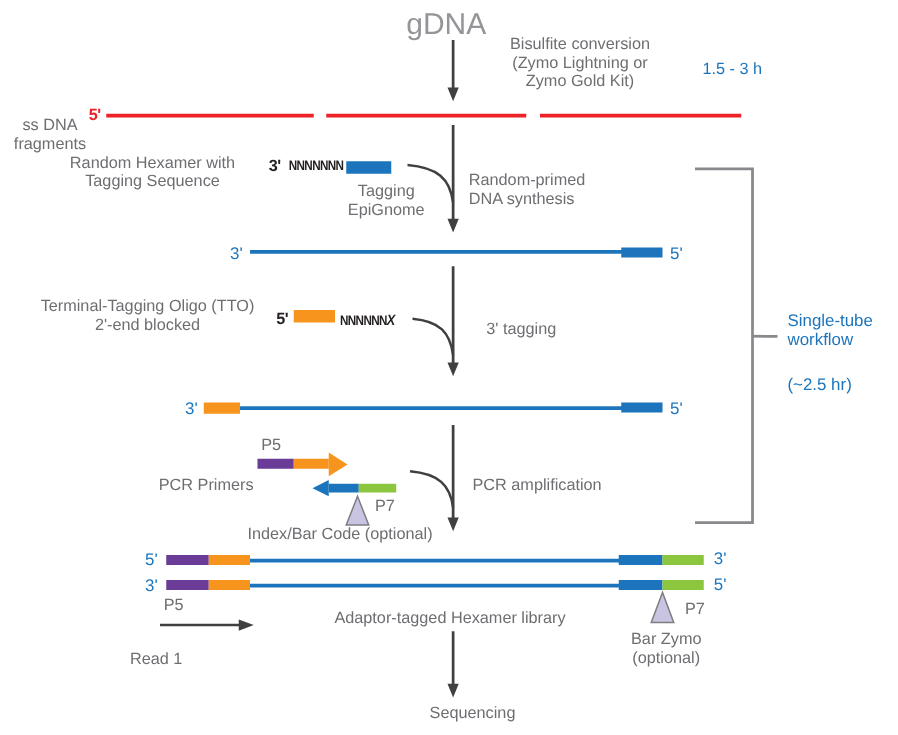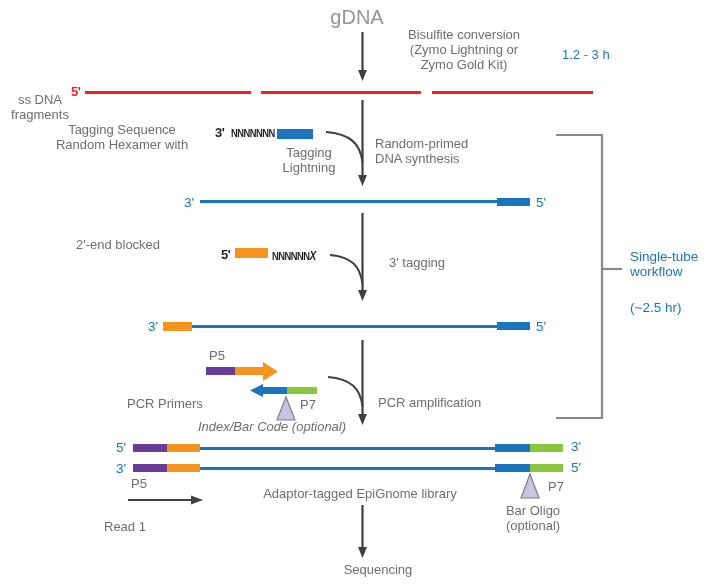--- a/index.html
+++ b/index.html
@@ -6,21 +6,21 @@
   .canvas{
     position:relative;width:718px;height:588px;background:#ffffff;overflow:hidden;
     font-family:"Liberation Sans","DejaVu Sans",sans-serif;
   }
   .abs{position:absolute;}
   svg.overlay{position:absolute;left:0;top:0;width:718px;height:588px;}
   .lbl{font-size:13px;line-height:15px;color:#6D6E71;white-space:nowrap;}
   .lbl-c{text-align:center;transform:translateX(-50%);}
   .blue{color:#1C75BC;}
   .red{color:#EC2227;}
-  .gdna{font-size:20px;color:#939598;transform:translateX(-50%);}
+  .gdna{font-size:24px;color:#939598;transform:translateX(-50%);}
   .prime{font-size:13px;font-weight:bold;color:#231F20;letter-spacing:-0.5px;white-space:nowrap;}
   .ptag{font-size:13.5px;color:#1C75BC;white-space:nowrap;}
   .nn{font-size:11px;font-weight:bold;color:#231F20;letter-spacing:-0.6px;transform:scaleX(0.85);transform-origin:left center;white-space:nowrap;}
   .nn i{font-style:italic;font-size:12px;}
   .bar{position:absolute;}
   .bar.blue-b{background:#1C75BC;}
   .bar.orange-b{background:#F7941E;}
   .bar.purple-b{background:#6A3C97;}
   .bar.green-b{background:#8CC63F;}
   .bar.red-b{background:#EC2227;}
@@ -81,98 +81,99 @@
   </svg>
 
   <div class="abs gdna" style="left:357px;top:6px;">gDNA</div>
 
   <div class="abs lbl lbl-c" style="left:464px;top:27px;">
     <div>Bisulfite conversion</div>
     <div>(Zymo Lightning or</div>
     <div>Zymo Gold Kit)</div>
   </div>
 
-  <div class="abs lbl blue" style="left:562px;top:47px;">1.2 - 3 h</div>
+  <div class="abs lbl blue" style="left:562px;top:47px;">1.5 - 3 h</div>
 
   <div class="abs lbl lbl-c" style="left:40px;top:92px;">
     <div>ss DNA</div>
     <div>fragments</div>
   </div>
   <div class="abs prime red" style="left:71px;top:84px;color:#EC2227;">5'</div>
   <div class="bar red-b" style="left:85px;top:91px;width:166px;height:3px;"></div>
   <div class="bar red-b" style="left:261px;top:91px;width:160px;height:3px;"></div>
   <div class="bar red-b" style="left:432px;top:91px;width:161px;height:3px;"></div>
 
   <div class="abs lbl lbl-c" style="left:122px;top:122px;">
+    <div>Random Hexamer with</div>
     <div>Tagging Sequence</div>
-    <div>Random Hexamer with</div>
   </div>
   <div class="abs prime" style="left:215px;top:125px;">3'</div>
   <div class="abs nn" style="left:231px;top:127px;">NNNNNNN</div>
   <div class="bar blue-b" style="left:277px;top:129px;width:36px;height:10px;"></div>
   <div class="abs lbl lbl-c" style="left:297px;top:145px;margin-left:12px;">
     <div>Tagging</div>
-    <div>Lightning</div>
+    <div>EpiGnome</div>
   </div>
   <div class="abs lbl" style="left:375px;top:136px;">
     <div>Random-primed</div>
     <div>DNA synthesis</div>
   </div>
 
   <div class="abs ptag" style="left:184px;top:195px;">3'</div>
   <div class="bar blue-b" style="left:200px;top:200px;width:300px;height:3px;"></div>
   <div class="bar blue-b" style="left:497px;top:197.5px;width:33px;height:8px;"></div>
   <div class="abs ptag" style="left:536px;top:195px;">5'</div>
 
   <div class="abs lbl lbl-c" style="left:118px;top:237px;">
+    <div>Terminal-Tagging Oligo (TTO)</div>
     <div>2'-end blocked</div>
   </div>
   <div class="abs prime" style="left:221px;top:247px;">5'</div>
   <div class="bar orange-b" style="left:235px;top:248px;width:33px;height:10px;"></div>
   <div class="abs nn" style="left:272px;top:249px;"><span>NNNNNN</span><i>X</i></div>
   <div class="abs lbl" style="left:389px;top:255px;">3' tagging</div>
 
   <div class="abs ptag" style="left:148px;top:319px;">3'</div>
   <div class="bar orange-b" style="left:163px;top:321.5px;width:29px;height:9px;"></div>
   <div class="bar blue-b" style="left:192px;top:324.5px;width:308px;height:3px;"></div>
   <div class="bar blue-b" style="left:497px;top:322px;width:33px;height:8px;"></div>
   <div class="abs ptag" style="left:536px;top:319px;">5'</div>
 
   <div class="abs lbl" style="left:209px;top:348px;">P5</div>
   <div class="bar purple-b" style="left:206px;top:367px;width:29px;height:8px;"></div>
   <div class="bar orange-b" style="left:235px;top:367px;width:28px;height:8px;"></div>
-  <div class="abs lbl" style="left:127px;top:380px;margin-top:16px;">PCR Primers</div>
+  <div class="abs lbl" style="left:127px;top:380px;">PCR Primers</div>
   <div class="bar blue-b" style="left:263px;top:387px;width:24px;height:7px;"></div>
   <div class="bar green-b" style="left:287px;top:387px;width:30px;height:7px;"></div>
   <div class="abs lbl" style="left:300px;top:397px;">P7</div>
-  <div class="abs lbl lbl-c" style="left:272px;top:419px;font-style:italic;">Index/Bar Code (optional)</div>
-  <div class="abs lbl" style="left:378px;top:380px;margin-top:15px;">PCR amplification</div>
+  <div class="abs lbl lbl-c" style="left:272px;top:419px;">Index/Bar Code (optional)</div>
+  <div class="abs lbl" style="left:378px;top:380px;">PCR amplification</div>
 
   <div class="abs ptag" style="left:116px;top:440px;">5'</div>
   <div class="bar purple-b" style="left:133px;top:444px;width:34px;height:8px;"></div>
   <div class="bar orange-b" style="left:167px;top:444px;width:33px;height:8px;"></div>
   <div class="bar blue-b" style="left:200px;top:446.5px;width:297px;height:3px;"></div>
   <div class="bar blue-b" style="left:495px;top:444px;width:35px;height:8px;"></div>
   <div class="bar green-b" style="left:530px;top:444px;width:33px;height:8px;"></div>
   <div class="abs ptag" style="left:571px;top:439px;">3'</div>
 
   <div class="abs ptag" style="left:116px;top:461px;">3'</div>
   <div class="bar purple-b" style="left:133px;top:464px;width:34px;height:8px;"></div>
   <div class="bar orange-b" style="left:167px;top:464px;width:33px;height:8px;"></div>
   <div class="bar blue-b" style="left:200px;top:466.5px;width:297px;height:3px;"></div>
   <div class="bar blue-b" style="left:495px;top:464px;width:35px;height:8px;"></div>
   <div class="bar green-b" style="left:530px;top:464px;width:33px;height:8px;"></div>
   <div class="abs ptag" style="left:571px;top:460px;">5'</div>
 
   <div class="abs lbl" style="left:131px;top:476px;">P5</div>
   <div class="abs lbl" style="left:104px;top:503px;margin-top:16px;">Read 1</div>
-  <div class="abs lbl lbl-c" style="left:360px;top:486px;">Adaptor-tagged EpiGnome library</div>
+  <div class="abs lbl lbl-c" style="left:360px;top:486px;">Adaptor-tagged Hexamer library</div>
   <div class="abs lbl" style="left:548px;top:479px;">P7</div>
   <div class="abs lbl lbl-c" style="left:533px;top:503px;">
-    <div>Bar Oligo</div>
+    <div>Bar Zymo</div>
     <div>(optional)</div>
   </div>
 
   <div class="abs wf" style="left:630px;top:249px;">
     <div>Single-tube</div>
     <div>workflow</div>
     <div class="gap">(~2.5 hr)</div>
   </div>
 
   <div class="abs lbl lbl-c" style="left:378px;top:562px;">Sequencing</div>

